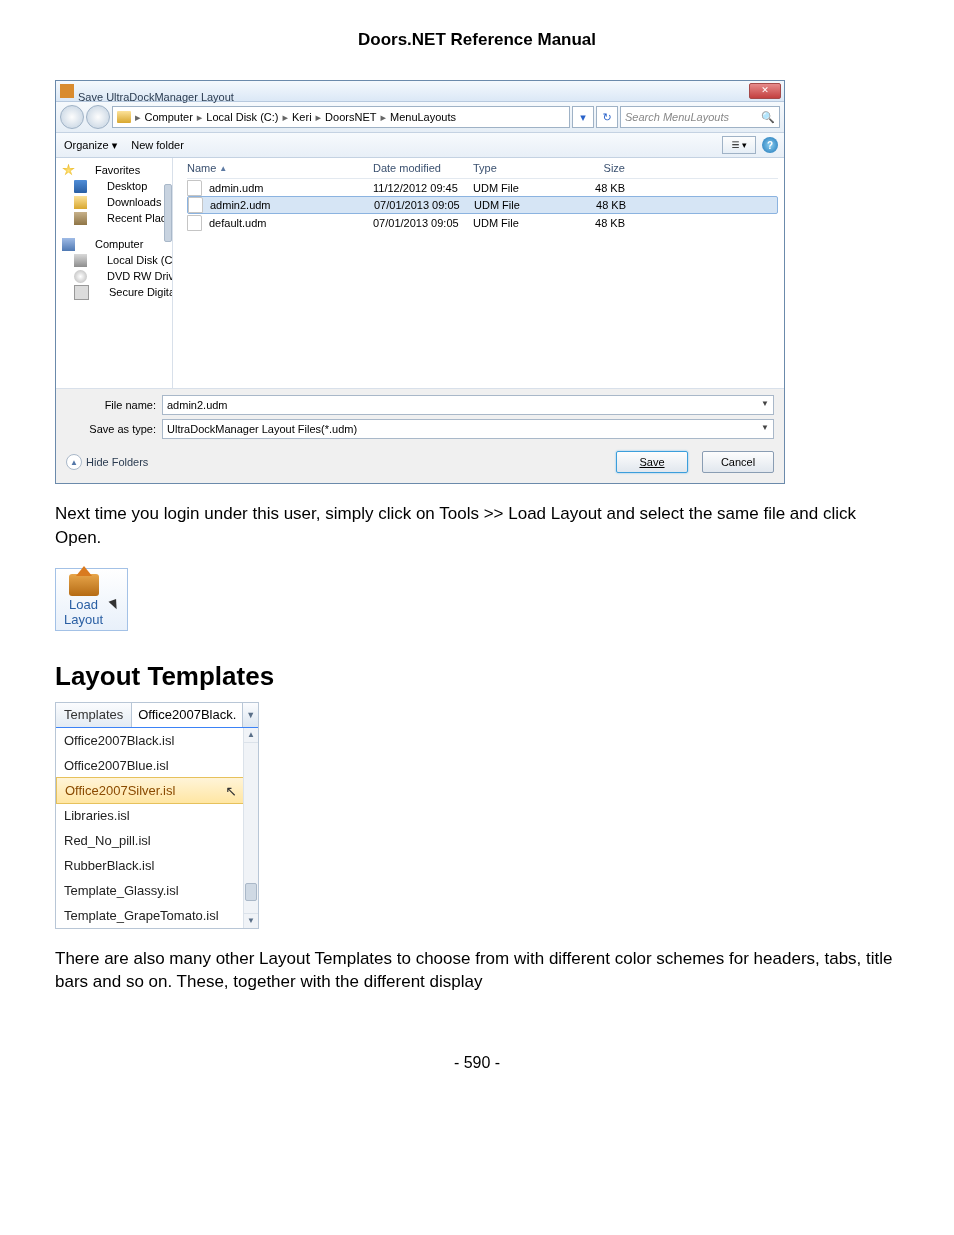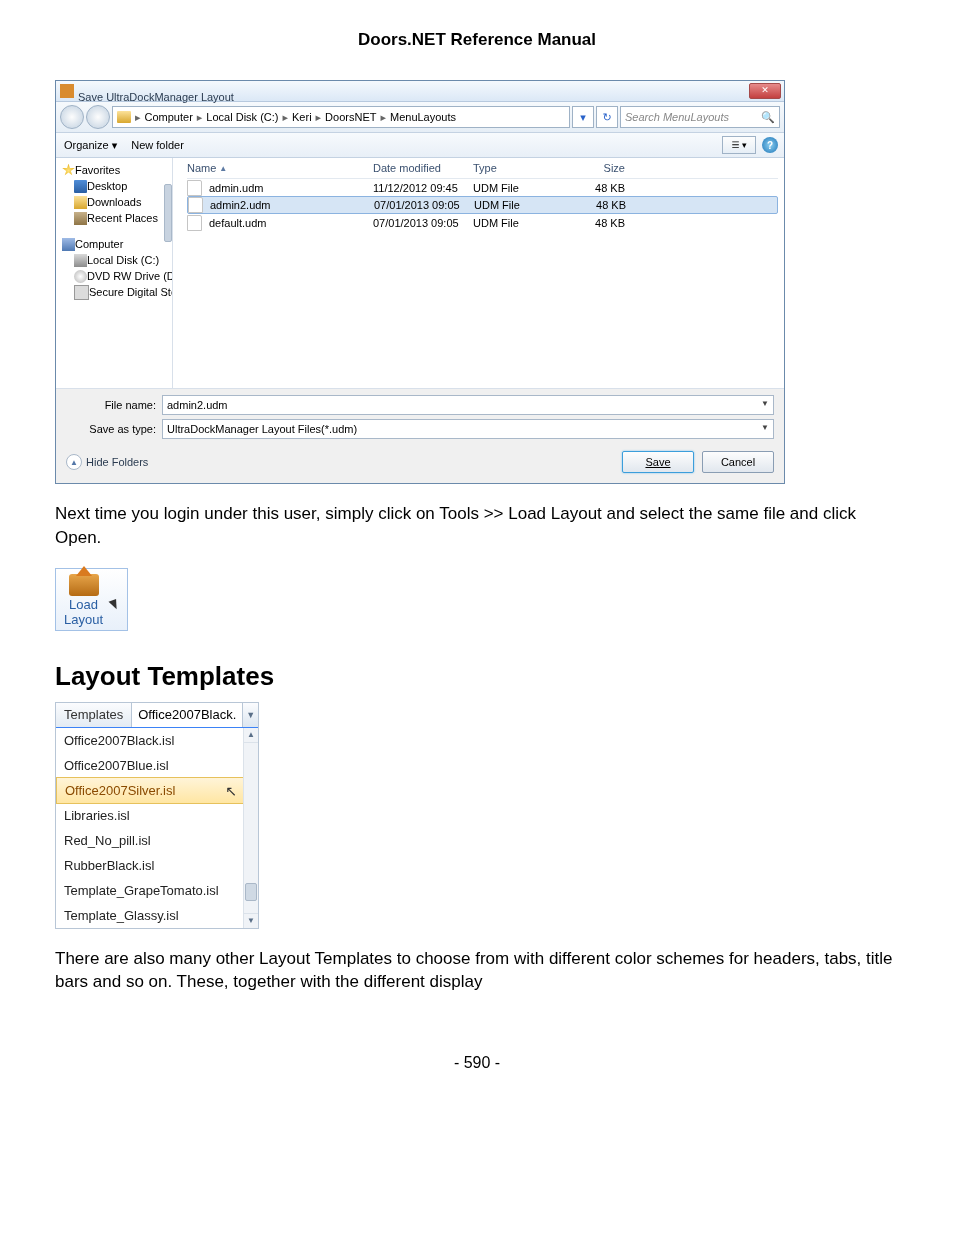--- a/index.html
+++ b/index.html
@@ -146,21 +146,21 @@
     padding: 4px 0 4px 6px;
     overflow: hidden;
     position: relative;
   }
   .scroll-thumb {
     position:absolute; right:0; top:26px; width:6px; height:56px;
     background:#c8d3e0; border:1px solid #a9b8c9; border-radius:2px;
   }
   .navgroup { margin-bottom: 10px; }
   .navitem {
-    display: flex; align-items: center; gap: 0;
+    display: flex; align-items: center; gap: 20px;
     height: 16px; font-size: 11px; white-space: nowrap;
   }
   .navitem.sub { padding-left: 12px; }
   .ic { width: 13px; height: 13px; flex-shrink:0; }
   .ic-star { background: radial-gradient(#ffe27a,#e0a400); clip-path: polygon(50% 0,61% 35%,98% 35%,68% 57%,79% 91%,50% 70%,21% 91%,32% 57%,2% 35%,39% 35%); }
   .ic-desktop { background: linear-gradient(#4f8dd8,#2a5fa3); border-radius:1px; }
   .ic-dl { background: linear-gradient(#fce29a,#d8a72f); }
   .ic-rp { background: linear-gradient(#c7b18a,#8f7546); }
   .ic-lib { background: linear-gradient(#fce29a,#d8a72f); border-radius:1px; }
   .ic-doc { background:#fff; border:1px solid #b9a77a; }
@@ -440,21 +440,21 @@
       <div class="txtfield drop">
         <span>UltraDockManager Layout Files(*.udm)</span>
         <span class="arrow">▼</span>
       </div>
     </div>
     <div class="btnrow">
       <div class="hidefold">
         <div class="chev">▲</div>
         <span>Hide Folders</span>
       </div>
-      <div style="display:flex; gap:8px;">
+      <div style="display:flex; gap:14px;">
         <div class="dlgbtn primary">
             <span style="text-decoration:underline">Save</span>
           </div>
         <div class="dlgbtn">Cancel</div>
       </div>
     </div>
   </div>
 </div>
 
 <p class="body">Next time you login under this user, simply click on Tools &gt;&gt; Load Layout and select the same file and click Open.</p>
@@ -477,22 +477,22 @@
     <div class="dbtn">▼</div>
   </div>
   <div class="tmpl-list">
     <div id="tmplrows">
         <div class="tmpl-item">Office2007Black.isl</div>
         <div class="tmpl-item">Office2007Blue.isl</div>
         <div class="tmpl-item selected">Office2007Silver.isl<span class="cursor-arrow">↖</span></div>
         <div class="tmpl-item">Libraries.isl</div>
         <div class="tmpl-item">Red_No_pill.isl</div>
         <div class="tmpl-item">RubberBlack.isl</div>
+        <div class="tmpl-item">Template_Glassy.isl</div>
         <div class="tmpl-item">Template_GrapeTomato.isl</div>
-        <div class="tmpl-item">Template_Glassy.isl</div>
       </div>
     <div class="tmpl-scroll">
       <div class="up">▲</div>
       <div class="thumb"></div>
       <div class="down">▼</div>
     </div>
   </div>
 </div>
 
 <p class="body">There are also many other Layout Templates to choose from with different color schemes for headers, tabs, title bars and so on. These, together with the different display</p>

